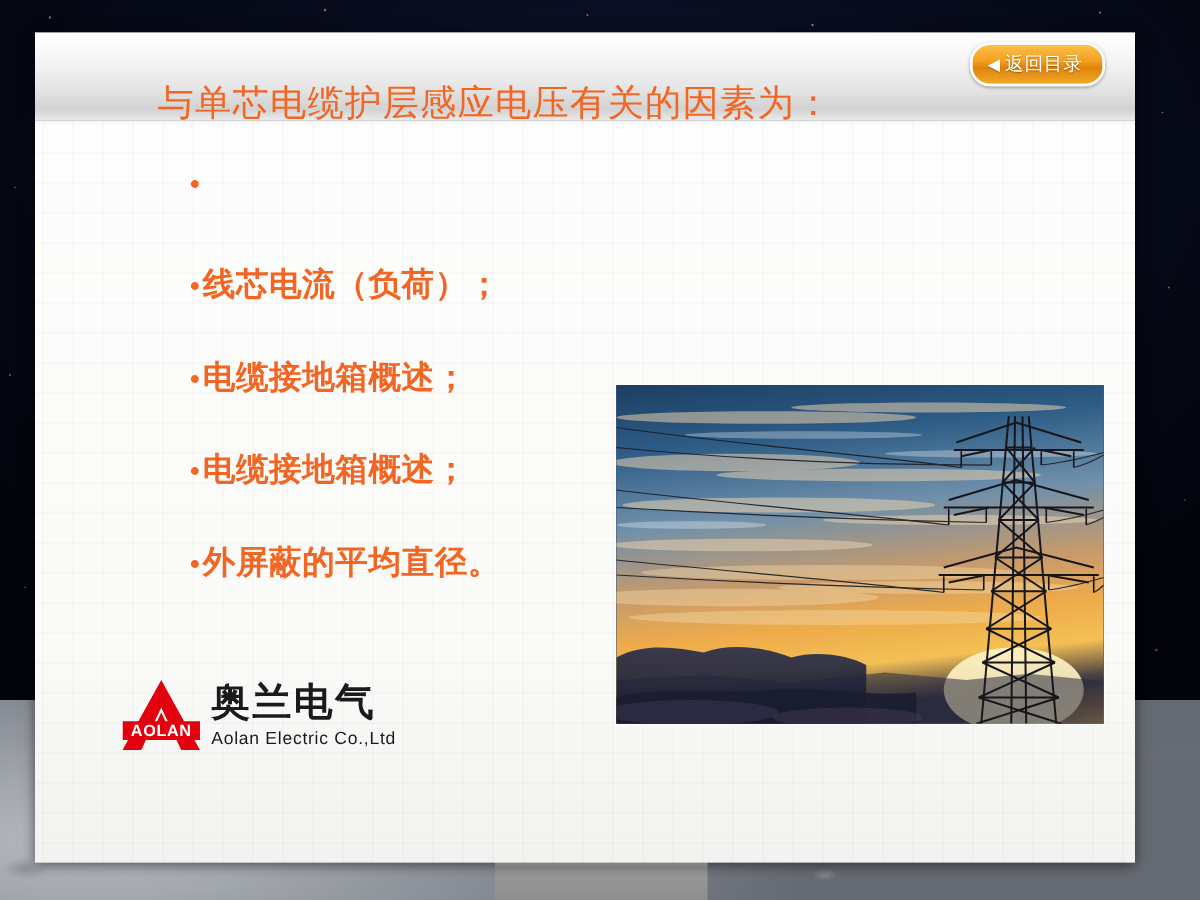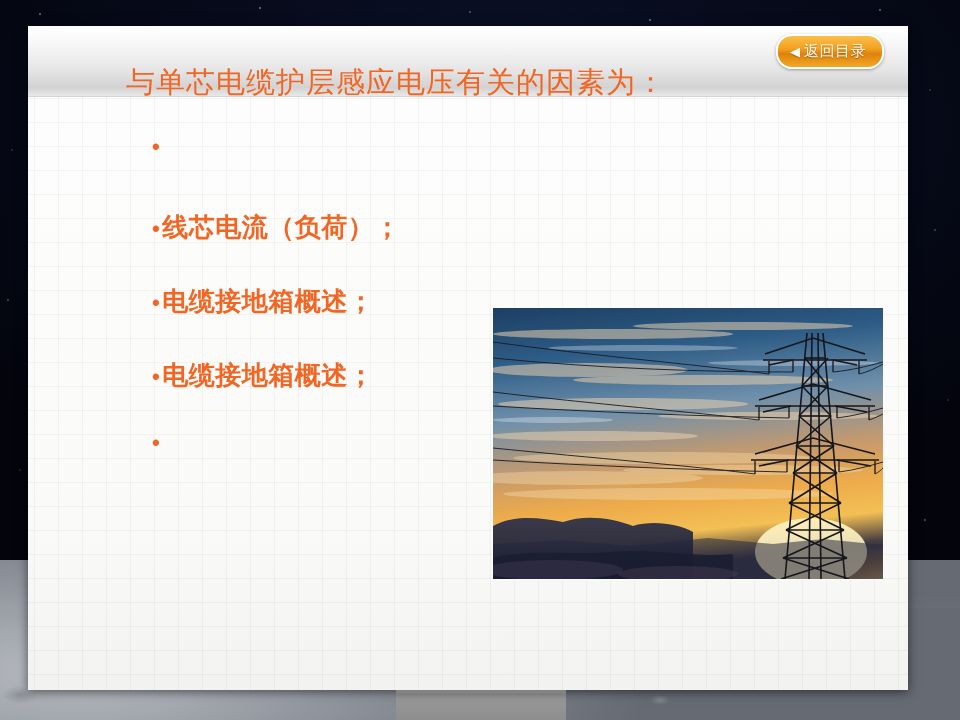--- a/index.html
+++ b/index.html
@@ -303,20 +303,21 @@
       <div class="bullet">
         <span class="dot">•</span>
         <span>电缆接地箱概述；</span>
       </div>
       <div class="bullet">
         <span class="dot">•</span>
         <span>电缆接地箱概述；</span>
       </div>
       <div class="bullet">
         <span class="dot">•</span>
+        <span>外屏蔽的平均直径。</span>
       </div>
     </div>
 
     <div class="photo">
       <svg width="390" height="271" viewBox="0 0 390 271" xmlns="http://www.w3.org/2000/svg">
         <defs>
           <linearGradient id="sky" x1="0" y1="0" x2="0.15" y2="1">
             <stop offset="0" stop-color="#1d3f63"></stop>
             <stop offset="0.20" stop-color="#2d5c86"></stop>
             <stop offset="0.42" stop-color="#6f90ab"></stop>
@@ -432,15 +433,29 @@
           <path d="M344 110 C360 108, 376 104, 390 100"></path>
           <path d="M376 112 C382 110, 386 108, 390 106"></path>
           <path d="M0 140 C100 150, 200 158, 262 166"></path>
           <path d="M0 152 C100 158, 205 162, 294 164"></path>
           <path d="M346 164 C362 162, 376 158, 390 154"></path>
           <path d="M382 166 C386 164, 388 162, 390 160"></path>
         </g>
       </svg>
     </div>
 
+    <div class="logo">
+      <div class="logo-mark">
+        <svg width="62" height="56" viewBox="0 0 62 56" xmlns="http://www.w3.org/2000/svg">
+          <polygon points="31,0 62,56 47,56 31,22 15,56 0,56" fill="#e3000f"></polygon>
+          <polygon points="31,26 39,43 23,43" fill="#e3000f"></polygon>
+          <rect x="0" y="33" width="62" height="15" fill="#e3000f"></rect>
+          <text x="31" y="45" text-anchor="middle" font-family="Liberation Sans, sans-serif" font-size="13" font-weight="bold" fill="#ffffff" letter-spacing="0.5">AOLAN</text>
+        </svg>
+      </div>
+      <div class="logo-words">
+        <div class="logo-cn">奥兰电气</div>
+        <div class="logo-en">Aolan Electric Co.,Ltd</div>
+      </div>
+    </div>
 
   </div>
 </div>
 
 </body></html>

